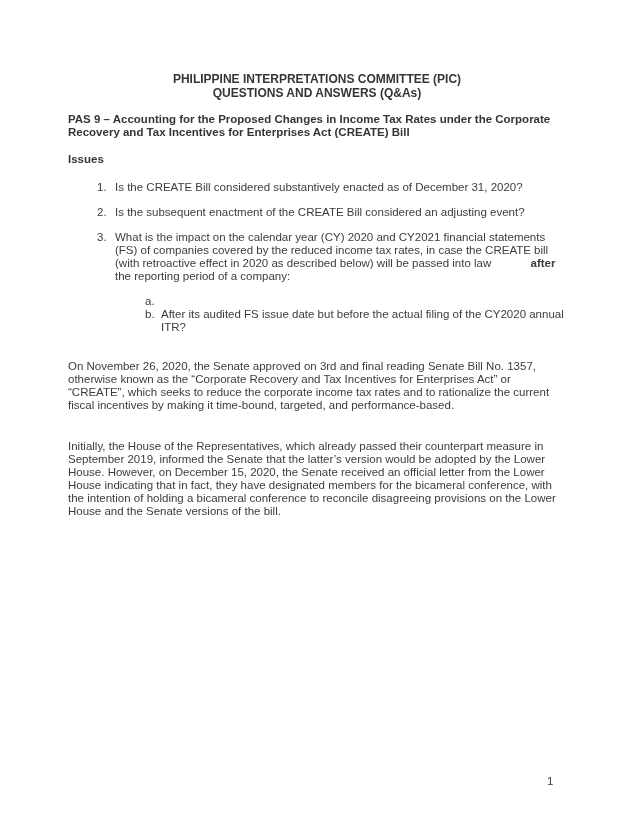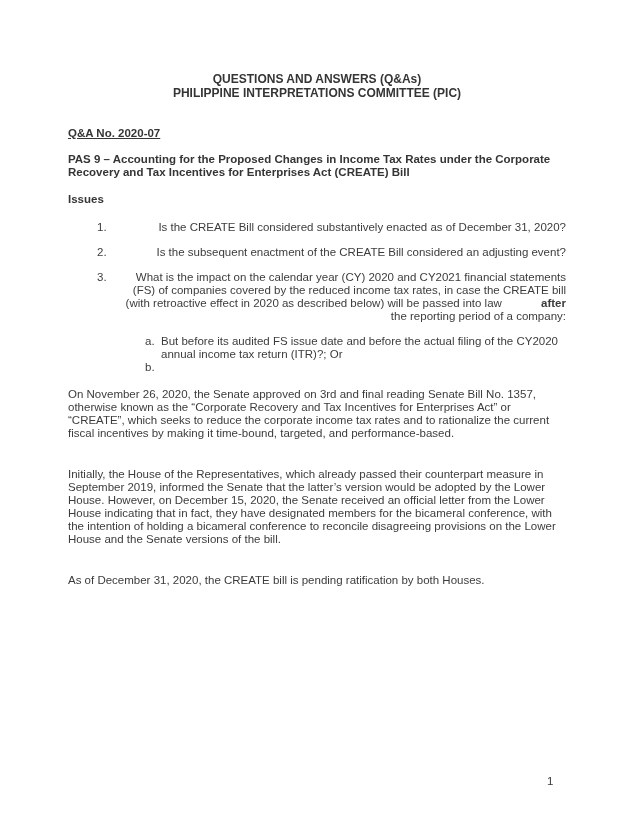--- a/index.html
+++ b/index.html
@@ -36,51 +36,50 @@
   }
   .section-heading {
     margin-top: 14px;
     font-weight: bold;
     color: #353535;
   }
   .issues-list { margin-top: 15px; }
   .issue-item { display: flex; margin-top: 12px; }
   .issue-item:first-child { margin-top: 0; }
   .issue-number { width: 18px; margin-left: 29px; flex: none; }
-  .issue-text { flex: 1; text-align: right; }
+  .issue-text { flex: 1; }
   .sub-list { margin-top: 12px; }
   .sub-item { display: flex; }
   .sub-letter { width: 16px; margin-left: 77px; flex: none; }
   .sub-text { flex: 1; }
   .fact-heading {
     margin-top: 17px;
     font-weight: bold;
     color: #353535;
   }
   .para { margin-top: 28px; }
-  .para-first { margin-top: 14px; }
+  .para-first { margin-top: 26px; }
   .page-number {
     position: absolute;
     left: 547px;
     top: 775px;
     color: #3c3c3c;
   }
   b { font-weight: bold; margin-left: 36px; }
 </style>
 </head>
 <body>
 
 <div class="page">
 
   <div class="doc-title">
+    <div>PHILIPPINE INTERPRETATIONS COMMITTEE (PIC)</div>
     <div>QUESTIONS AND ANSWERS (Q&amp;As)</div>
-    <div>PHILIPPINE INTERPRETATIONS COMMITTEE (PIC)</div>
   </div>
 
-  <div class="qa-number">Q&amp;A No. 2020-07</div>
 
   <div class="subject">PAS 9 – Accounting for the Proposed Changes in Income Tax Rates under the Corporate Recovery and Tax Incentives for Enterprises Act (CREATE) Bill</div>
 
   <div class="section-heading">Issues</div>
 
   <div class="issues-list">
     <div class="issue-item">
       <span class="issue-number">1.</span>
       <span class="issue-text">Is the CREATE Bill considered substantively enacted as of December 31, 2020?</span>
     </div>
@@ -88,28 +87,27 @@
       <span class="issue-number">2.</span>
       <span class="issue-text">Is the subsequent enactment of the CREATE Bill considered an adjusting event?</span>
     </div>
     <div class="issue-item">
       <span class="issue-number">3.</span>
       <span class="issue-text"><span>What is the impact on the calendar year (CY) 2020 and CY2021 financial statements (FS) of companies covered by the reduced income tax rates, in case the CREATE bill (with retroactive effect in 2020 as described below) will be passed into law </span><b>after</b><span> the reporting period of a company:</span></span>
     </div>
     <div class="sub-list">
       <div class="sub-item">
         <span class="sub-letter">a.</span>
-        <span class="sub-text">But before its audited FS issue date and before the actual filing of the CY2020 annual income tax return (ITR)?; Or</span>
       </div>
       <div class="sub-item">
         <span class="sub-letter">b.</span>
+        <span class="sub-text">After its audited FS issue date but before the actual filing of the CY2020 annual ITR?</span>
       </div>
     </div>
   </div>
 
 
   <p class="para para-first">On November 26, 2020, the Senate approved on 3rd and final reading Senate Bill No. 1357, otherwise known as the “Corporate Recovery and Tax Incentives for Enterprises Act” or “CREATE”, which seeks to reduce the corporate income tax rates and to rationalize the current fiscal incentives by making it time-bound, targeted, and performance-based.</p>
   <p class="para">Initially, the House of the Representatives, which already passed their counterpart measure in September 2019, informed the Senate that the latter’s version would be adopted by the Lower House. However, on December 15, 2020, the Senate received an official letter from the Lower House indicating that in fact, they have designated members for the bicameral conference, with the intention of holding a bicameral conference to reconcile disagreeing provisions on the Lower House and the Senate versions of the bill.</p>
-  <p class="para">As of December 31, 2020, the CREATE bill is pending ratification by both Houses.</p>
 
   <div class="page-number">1</div>
 
 </div>
 
 </body></html>

